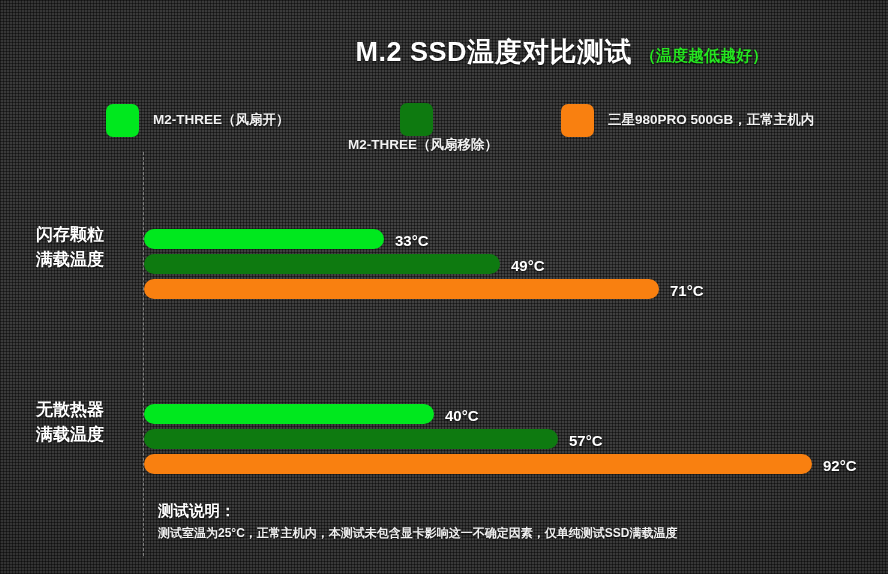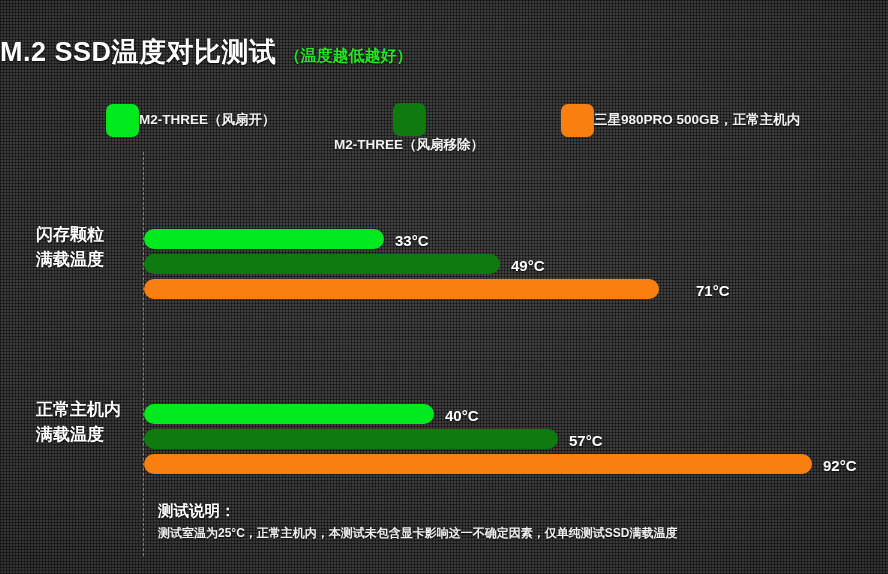--- a/index.html
+++ b/index.html
@@ -25,21 +25,21 @@
       radial-gradient(ellipse 130% 115% at 50% 45%, #3a3a3a 0%, #313131 45%, #1e1e1e 80%, #121212 100%);
     box-sizing: border-box;
   }
 
   
   #title-bar {
     position: absolute;
     top: 34px;
     left: 0;
     width: 768px;
-    text-align: left;
+    text-align: right;
     white-space: nowrap;
   }
   .title-main {
     font-size: 27px;
     font-weight: bold;
     color: #ffffff;
     letter-spacing: 0.5px;
     text-shadow: 0 1px 2px rgba(0,0,0,0.85);
   }
   .title-note {
@@ -66,20 +66,21 @@
     align-items: center;
     white-space: nowrap;
   }
   .legend-swatch {
     width: 33px;
     height: 33px;
     border-radius: 7px;
     flex: 0 0 auto;
   }
   .legend-label {
+    margin-left: 14px;
     font-size: 13.5px;
     font-weight: bold;
     color: #f2f2f2;
     text-shadow: 0 1px 2px rgba(0,0,0,0.8);
   }
 
   
   #axis-line {
     position: absolute;
     left: 143px;
@@ -186,28 +187,28 @@
           <div>满载温度</div>
         </div>
         <div class="bar-row" style="top: 221px;">
           <div class="bar" style="width: 240px; background: rgb(0, 232, 30);"></div>
           <span class="bar-value">33°C</span>
         </div>
         <div class="bar-row" style="top: 246px;">
           <div class="bar" style="width: 356px; background: rgb(14, 122, 16);"></div>
           <span class="bar-value">49°C</span>
         </div>
-        <div class="bar-row" style="top: 271px; gap: 26px;">
+        <div class="bar-row" style="top: 271px;">
           <div class="bar" style="width: 515px; background: rgb(249, 128, 16);"></div>
           <span class="bar-value">71°C</span>
         </div>
       </div>
       <div class="bar-group" style="top: 0px;">
         <div class="group-label" style="top: 397px;">
-          <div>正常主机内</div>
+          <div>无散热器</div>
           <div>满载温度</div>
         </div>
         <div class="bar-row" style="top: 396px;">
           <div class="bar" style="width: 290px; background: rgb(0, 232, 30);"></div>
           <span class="bar-value">40°C</span>
         </div>
         <div class="bar-row" style="top: 421px;">
           <div class="bar" style="width: 414px; background: rgb(14, 122, 16);"></div>
           <span class="bar-value">57°C</span>
         </div>

